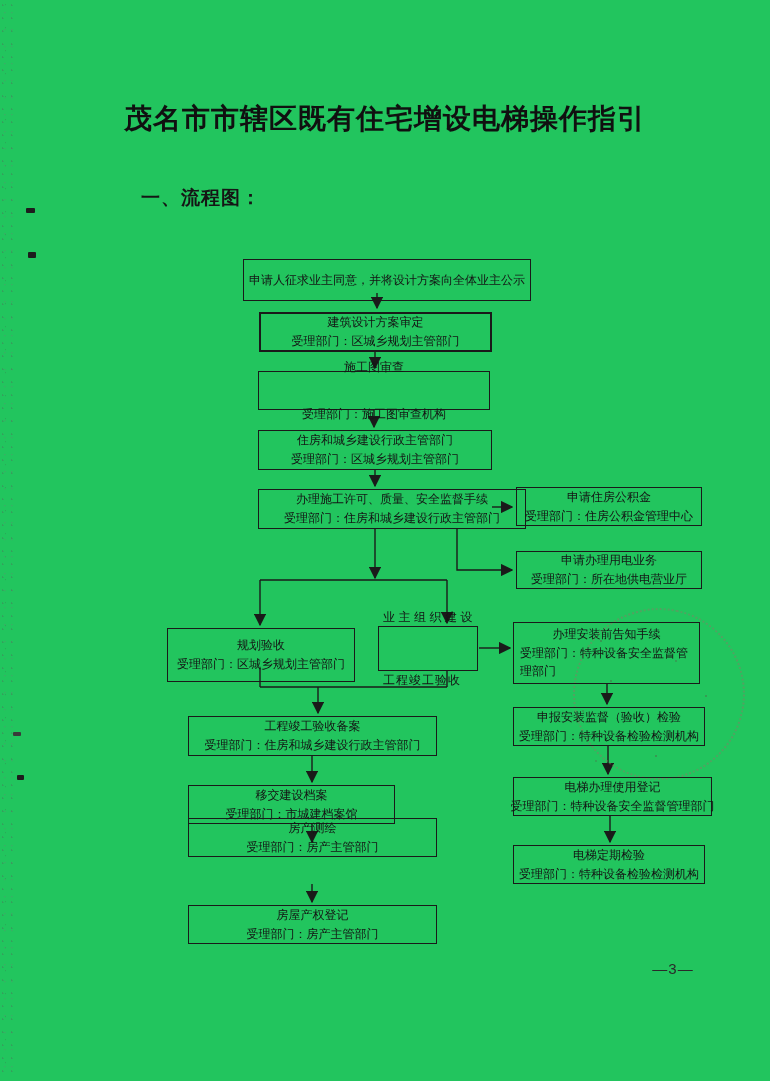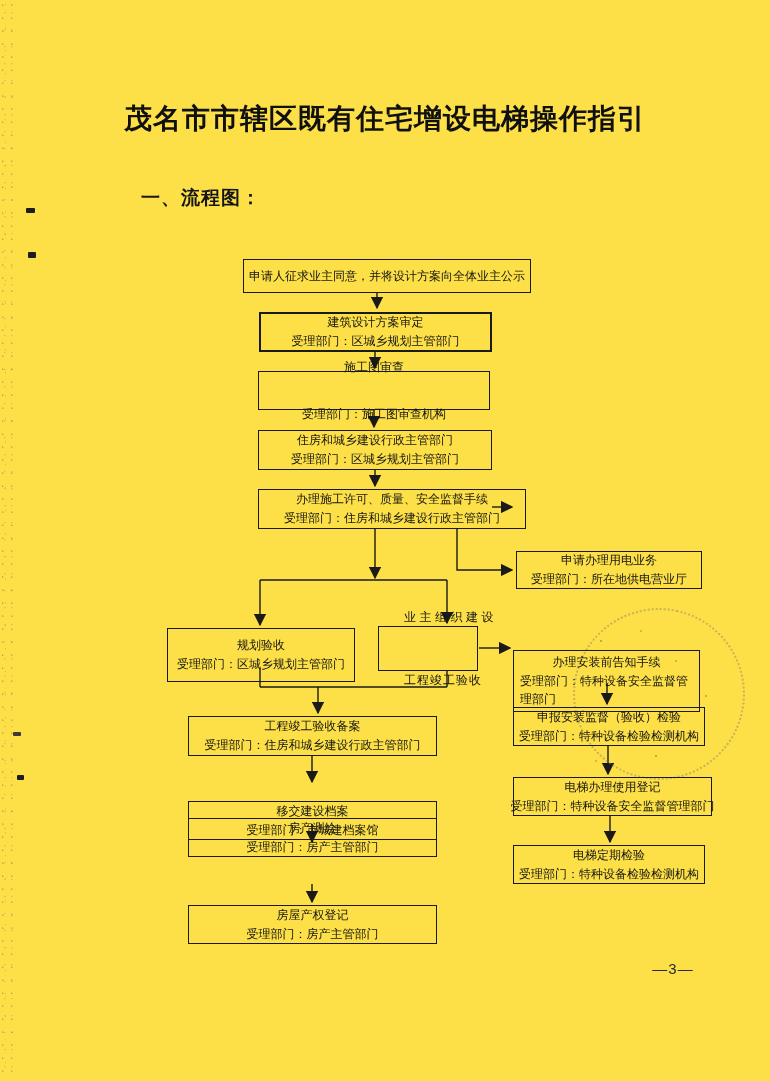--- a/index.html
+++ b/index.html
@@ -1,18 +1,18 @@
 <!DOCTYPE html>
 <html><head>
 <meta charset="utf-8">
 <style>
   html,body{margin:0;padding:0;background:#e8e8e8;}
   #page{
     position:relative;width:770px;height:1081px;margin:0 auto;
-    background:#fde047;overflow:hidden;
+    background:#22c55e;overflow:hidden;
     font-family:"Liberation Sans","DejaVu Sans",sans-serif;
     color:#181818;
   }
   
   .noise-strip{
     position:absolute;left:0;top:0;width:16px;height:1081px;
     background-image:
       radial-gradient(circle at 30% 40%, rgba(90,90,90,.5) .6px, transparent 1.1px),
       radial-gradient(circle at 70% 75%, rgba(120,120,120,.38) .5px, transparent 1px),
       radial-gradient(circle at 50% 20%, rgba(70,70,70,.3) .5px, transparent 1px);
@@ -40,38 +40,38 @@
   }
 
   .node{
     position:absolute;border:1.5px solid #1a1a1a;background:transparent;
     display:flex;flex-direction:column;justify-content:center;align-items:center;
     font-size:12px;line-height:1.55;color:#141414;text-align:center;
     box-sizing:border-box;
   }
   .node .l{white-space:nowrap;}
 
-  .n-consent{left:243px;top:259px;width:288px;height:34px;}
+  .n-consent{left:243px;top:259px;width:288px;height:42px;}
   .n-design{left:259px;top:312px;width:233px;height:40px;border-width:2px;}
   .n-drawing{left:258px;top:371px;width:232px;height:39px;gap:28px;}
   .n-permit{left:258px;top:430px;width:234px;height:40px;}
   .n-construct{left:258px;top:489px;width:268px;height:40px;}
   .n-fund{left:516px;top:487px;width:186px;height:39px;}
   .n-power{left:516px;top:551px;width:186px;height:38px;}
   .n-planacc{left:167px;top:628px;width:188px;height:54px;}
-  .n-owner{left:378px;top:626px;width:100px;height:45px;align-items:flex-start;text-align:left;padding-left:25px;}
+  .n-owner{left:378px;top:626px;width:100px;height:45px;align-items:flex-start;text-align:left;padding-left:4px;}
   .n-owner .l1{letter-spacing:3.5px;}
   .n-owner .l2{letter-spacing:1px;margin-top:44px;}
-  .n-notify{left:513px;top:622px;width:187px;height:62px;margin-top:28px;}
+  .n-notify{left:513px;top:622px;width:187px;height:62px;}
   .n-notify .l2{white-space:normal;text-align:left;padding:0 6px;}
   .n-instinsp{left:513px;top:707px;width:192px;height:39px;}
   .n-register{left:513px;top:777px;width:199px;height:39px;}
   .n-periodic{left:513px;top:845px;width:192px;height:39px;}
   .n-record{left:188px;top:716px;width:249px;height:40px;}
-  .n-archive{left:188px;top:785px;width:249px;height:39px;margin-top:16px;}
+  .n-archive{left:188px;top:785px;width:207px;height:39px;}
   .n-survey{left:188px;top:818px;width:249px;height:39px;}
   .n-propreg{left:188px;top:905px;width:249px;height:39px;}
 
   .connectors{position:absolute;left:0;top:0;width:770px;height:1081px;pointer-events:none;}
 
   .stamp{
     position:absolute;left:573px;top:608px;width:168px;height:168px;
     border:2px dotted rgba(140,122,100,.45);border-radius:50%;
     transform:rotate(12deg);
   }
@@ -150,20 +150,24 @@
   <div class="node n-permit">
     <span class="l l1">住房和城乡建设行政主管部门</span>
     <span class="l l2">受理部门：区城乡规划主管部门</span>
   </div>
 
   <div class="node n-construct">
     <span class="l l1">办理施工许可、质量、安全监督手续</span>
     <span class="l l2">受理部门：住房和城乡建设行政主管部门</span>
   </div>
 
+  <div class="node n-fund">
+    <span class="l l1">申请住房公积金</span>
+    <span class="l l2">受理部门：住房公积金管理中心</span>
+  </div>
 
   <div class="node n-power">
     <span class="l l1">申请办理用电业务</span>
     <span class="l l2">受理部门：所在地供电营业厅</span>
   </div>
 
   <div class="node n-planacc">
     <span class="l l1">规划验收</span>
     <span class="l l2">受理部门：区城乡规划主管部门</span>
   </div>

